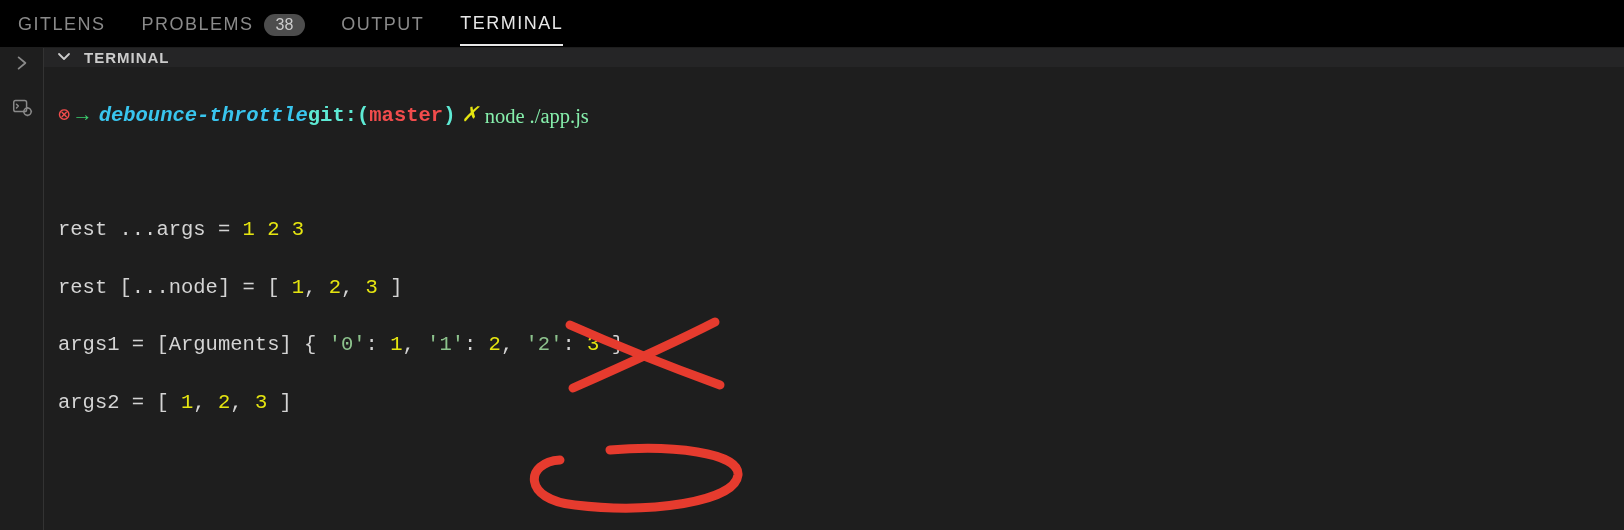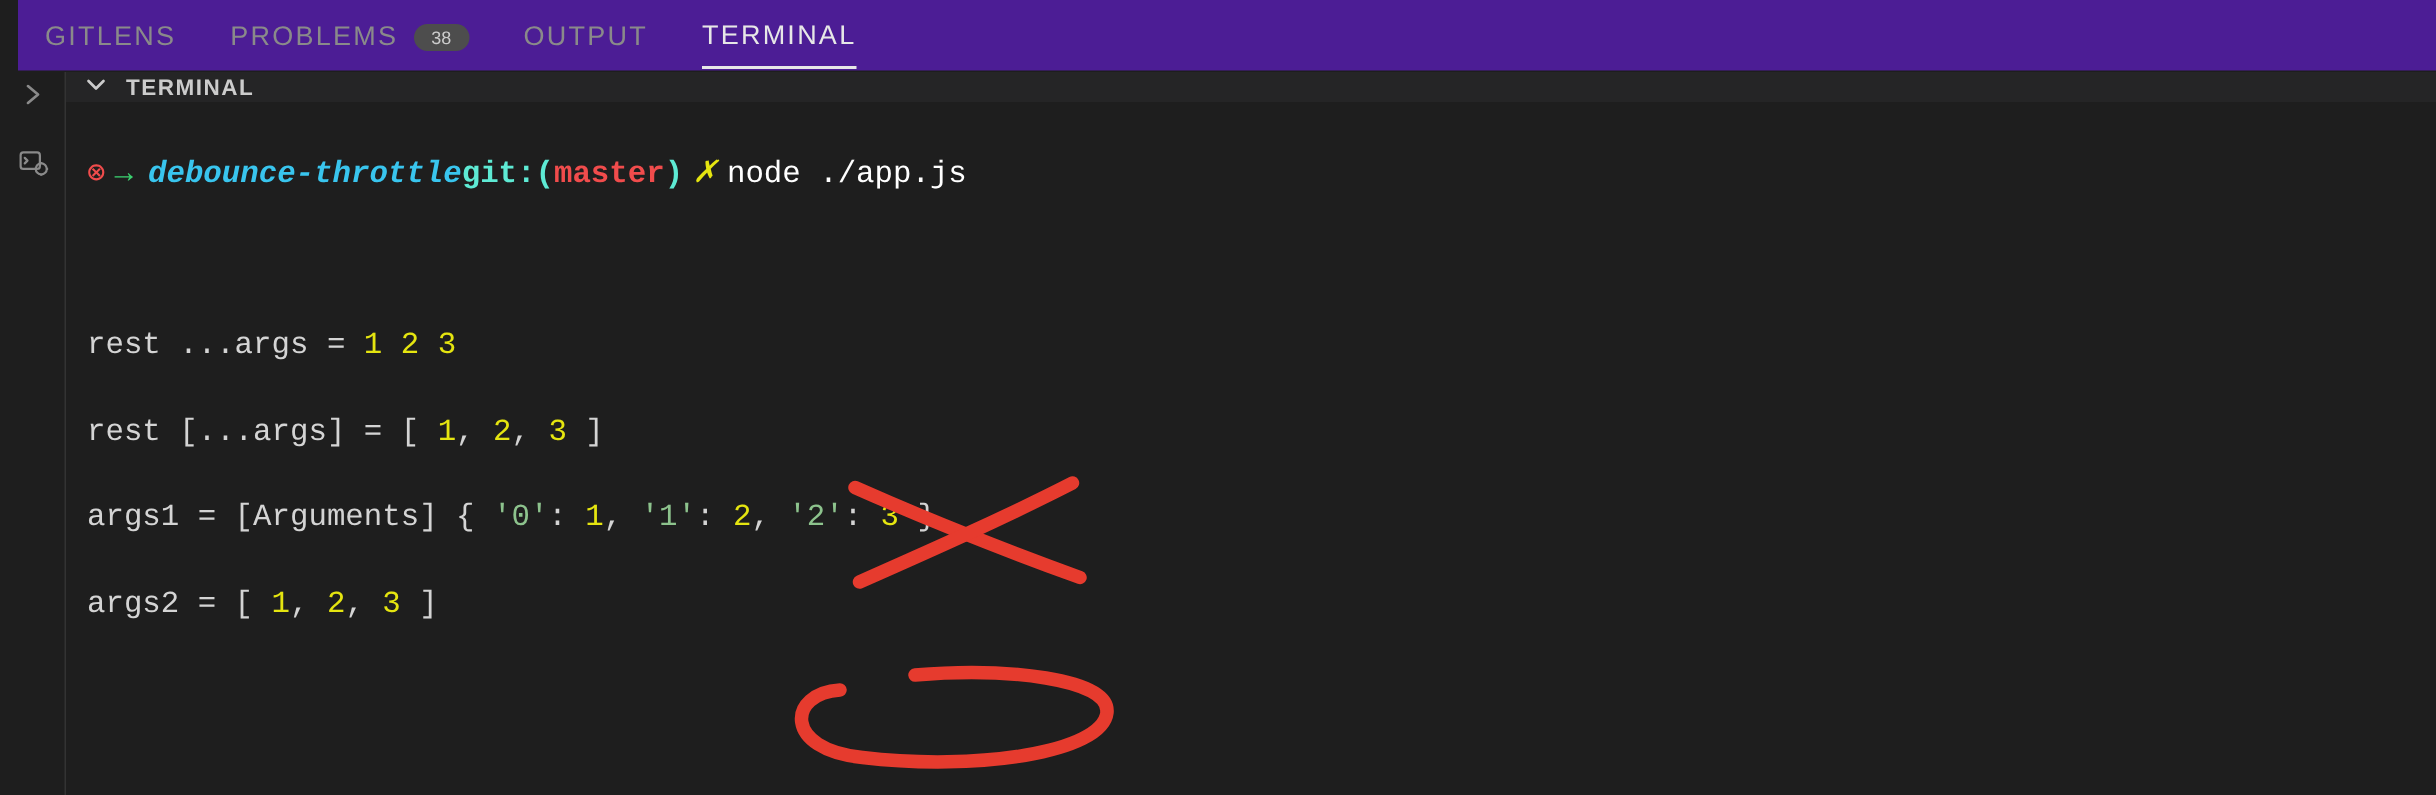--- a/index.html
+++ b/index.html
@@ -16,41 +16,40 @@
   .tabbar {
     display: flex;
     align-items: center;
     height: 48px;
     padding: 0 18px;
     gap: 36px;
     font-family: -apple-system, BlinkMacSystemFont, "Segoe UI", sans-serif;
     font-size: 18px;
     letter-spacing: 1.5px;
     color: #8a8a8a;
-    background: #4c1d95;
+    background: #000000;
     border-bottom: 1px solid #1e1e1e;
-    margin-left: 12px;
   }
   .tab {
     display: flex;
     align-items: center;
     gap: 10px;
     padding: 12px 0 10px 0;
     cursor: pointer;
   }
   .tab.active {
     color: #e7e7e7;
     border-bottom: 2px solid #e7e7e7;
   }
   .badge {
     background: #4d4d4d;
     color: #cccccc;
     border-radius: 14px;
     padding: 2px 12px;
-    font-size: 12px;
+    font-size: 16px;
     letter-spacing: 0;
   }
   .panel-header {
     display: flex;
     align-items: center;
     height: 36px;
     padding: 0 12px;
     gap: 12px;
     background: #252526;
     font-family: -apple-system, BlinkMacSystemFont, "Segoe UI", sans-serif;
@@ -88,21 +87,21 @@
     color: #d4d4d4;
     font-size: 20.5px;
   }
   .prompt-line { display: flex; align-items: center; flex-wrap: nowrap; }
   .c-red-x { color: #f14c4c; margin-right: 6px; }
   .c-arrow { color: #3bd16f; margin-right: 10px; }
   .c-cyan { color: #39c5ee; font-weight: 600; font-style: italic; }
   .c-blue { color: #5eead4; font-weight: 700; }
   .c-redb { color: #f14c4c; font-weight: 700; }
   .c-yellow-it { color: #e5e510; font-style: italic; margin: 0 6px;}
-  .c-white { color: #ffffff; }
+  .c-white { color: #86efac; font-family: Liberation Serif, serif; }
   .c-yellow { color: #e5e510; }
   .c-green-str { color: #8dc38d; }
   .annotation {
     position: absolute;
     pointer-events: none;
   }
   .chevron-icon {
     display:inline-block;
   }
 </style>
@@ -149,21 +148,21 @@
           <path d="M3 6l5 5 5-5" stroke="currentColor" stroke-width="1.8" fill="none" stroke-linecap="round" stroke-linejoin="round"></path>
         </svg>
     </span>
     <span>TERMINAL</span>
   </div>
 
   <div class="term-body">
 <div class="prompt-line"><span class="c-red-x">⊗</span><span class="c-arrow">→</span> <span class="c-cyan">debounce-throttle</span> <span class="c-blue">git:(</span><span class="c-redb">master</span><span class="c-blue">)</span><span class="c-yellow-it">✗</span><span class="c-white">node ./app.js</span></div>
 <div><span></span>&nbsp;</div>
 <div><span>rest ...args = </span><span class="c-yellow">1</span><span> </span><span class="c-yellow">2</span><span> </span><span class="c-yellow">3</span></div>
-<div><span>rest [...args] = [ </span><span class="c-yellow">1</span><span>, </span><span class="c-yellow">2</span><span>, </span><span class="c-yellow">3</span><span> ]</span></div>
+<div><span>rest [...node] = [ </span><span class="c-yellow">1</span><span>, </span><span class="c-yellow">2</span><span>, </span><span class="c-yellow">3</span><span> ]</span></div>
 <div><span>args1 = [Arguments] { </span><span class="c-green-str">'0'</span><span>: </span><span class="c-yellow">1</span><span>, </span><span class="c-green-str">'1'</span><span>: </span><span class="c-yellow">2</span><span>, </span><span class="c-green-str">'2'</span><span>: </span><span class="c-yellow">3</span><span> }</span></div>
 <div><span>args2 = [ </span><span class="c-yellow">1</span><span>, </span><span class="c-yellow">2</span><span>, </span><span class="c-yellow">3</span><span> ]</span></div>
 
 
 
 
 
 
 
   </div>

